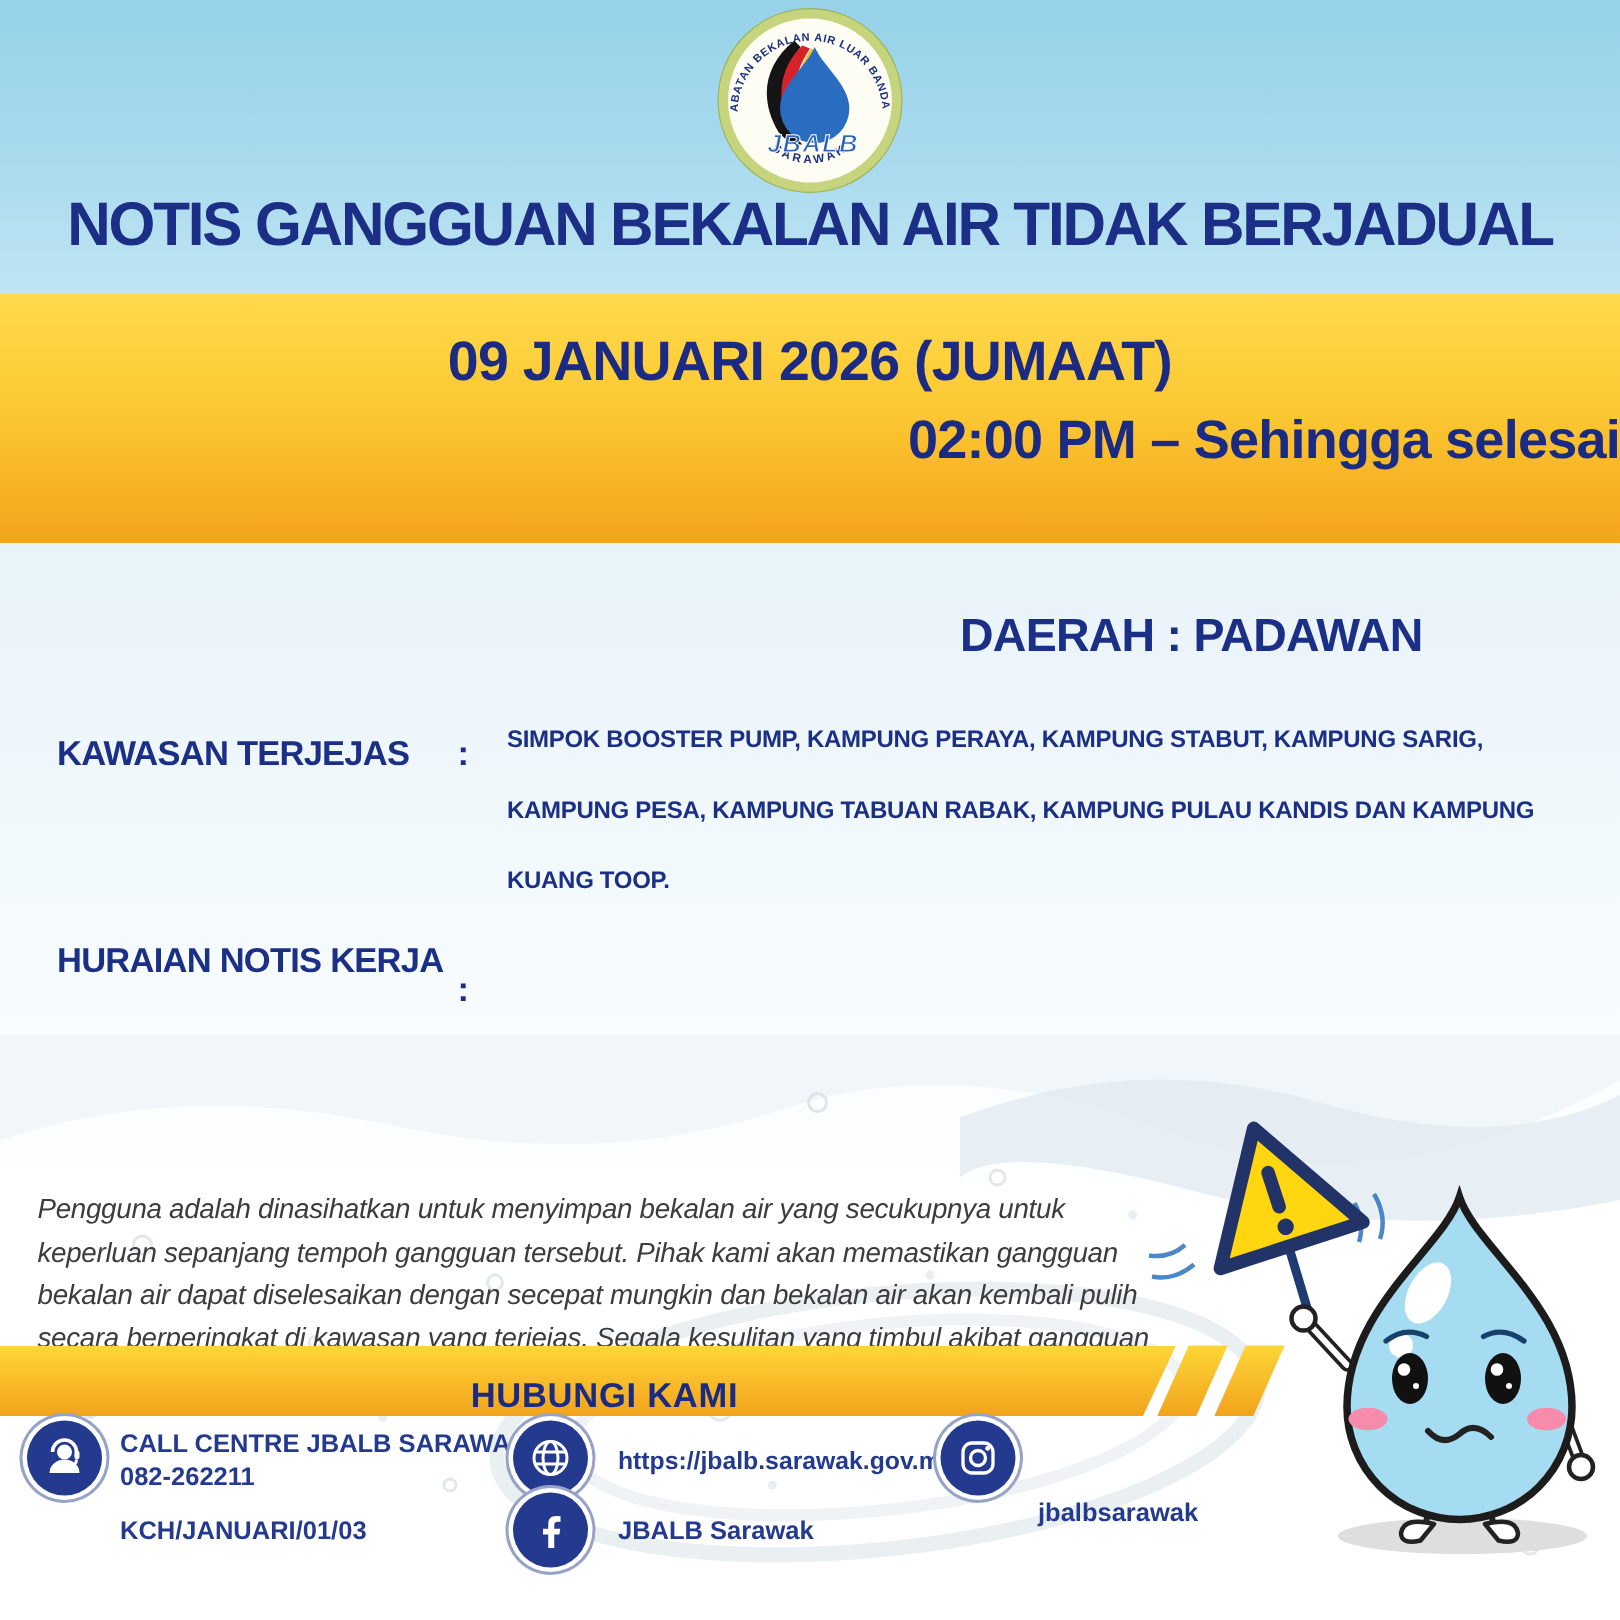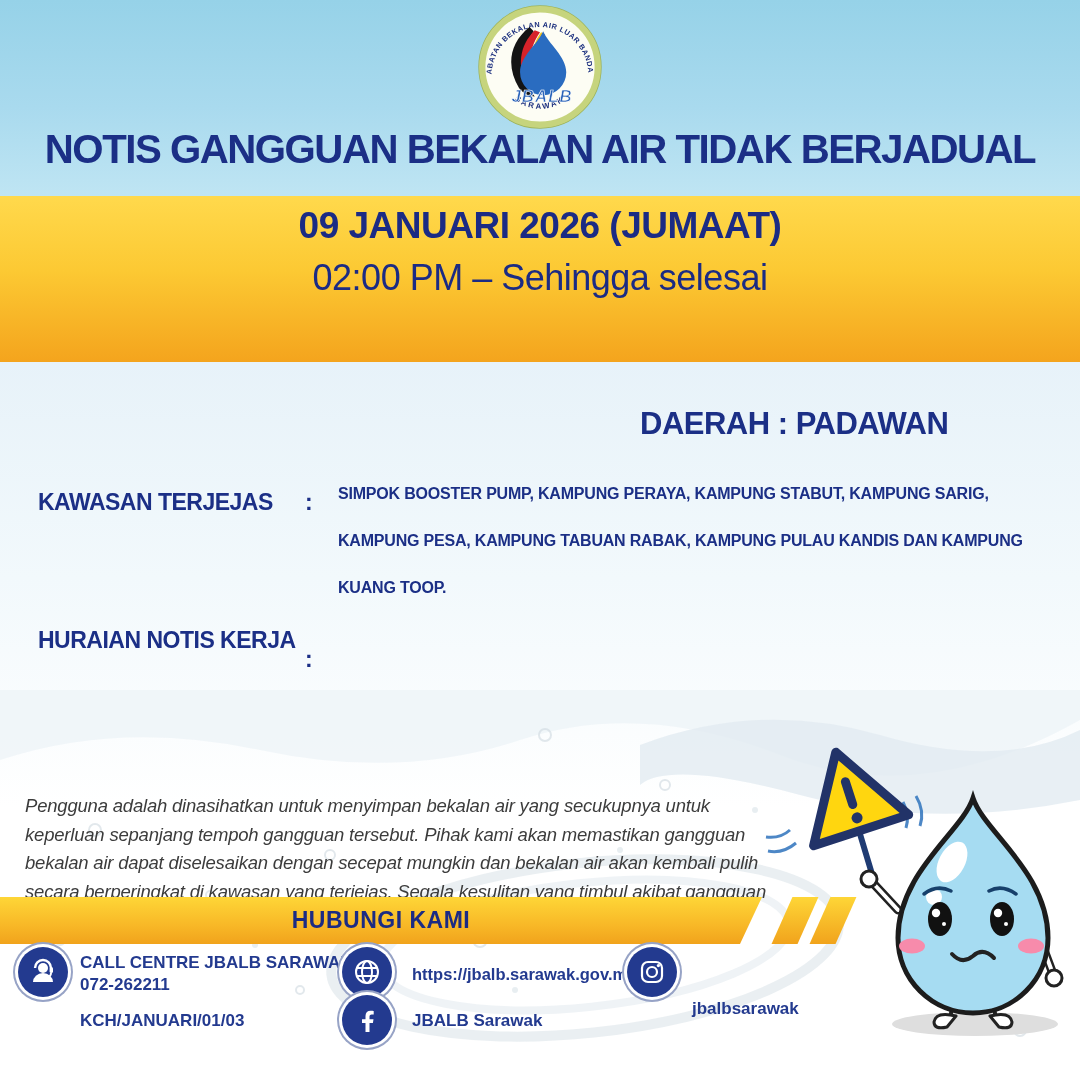--- a/index.html
+++ b/index.html
@@ -10,22 +10,22 @@
   .top-band{position:absolute;left:0;top:0;width:1080px;height:196px;
             background:linear-gradient(180deg,#96d2e8 0%,#a9daee 55%,#bfe5f3 100%);}
   .main-title{position:absolute;left:0;top:126px;width:1080px;text-align:center;
               font-size:41px;font-weight:bold;color:#1b2b84;letter-spacing:-1.5px;
               transform:scaleX(0.98);}
 
   
   .sched-band{position:absolute;left:0;top:196px;width:1080px;height:166px;
               background:linear-gradient(180deg,#ffd94c 0%,#fcc933 45%,#f4a41d 100%);
               color:#1b2b84;text-align:center;}
-  .sched-date{padding-top:9px;font-size:37px;font-weight:bold;letter-spacing:-0.5px;}
-  .sched-time{padding-top:10px;font-size:36px;font-weight:normal;letter-spacing:-0.5px;}
+  .sched-date{padding-top:24px;font-size:37px;font-weight:bold;letter-spacing:-0.5px;}
+  .sched-time{padding-top:10px;font-size:36px;font-weight:bold;letter-spacing:-0.5px;text-align:right;}
 
   
   .content-bg{position:absolute;left:0;top:362px;width:1080px;height:718px;
               background:linear-gradient(180deg,#e7f2f9 0%,#f2f9fc 30%,#ffffff 62%);}
   .navy{color:#1b2f86;}
   .region-bahagian{position:absolute;left:110px;top:398px;font-size:28px;font-weight:bold;letter-spacing:-0.5px;}
   .region-daerah{position:absolute;left:640px;top:406px;font-size:31px;font-weight:bold;letter-spacing:-0.5px;}
   .row-label{position:absolute;left:38px;font-size:23px;font-weight:bold;letter-spacing:-0.5px;}
   .row-colon{position:absolute;left:305px;font-size:23px;font-weight:bold;}
   .row-value{position:absolute;left:338px;width:715px;font-size:16px;font-weight:bold;
@@ -33,21 +33,21 @@
   .lbl-kawasan{top:489px;} .col-kawasan{top:489px;} .val-kawasan{top:470px;}
   .lbl-huraian{top:627px;} .col-huraian{top:646px;} .val-huraian{top:632px;line-height:52px;}
 
   .advisory{position:absolute;left:25px;top:792px;width:762px;font-style:italic;
             font-size:18.5px;line-height:28.5px;color:#3c3c3c;letter-spacing:-0.2px;}
 
   
   .contact-banner{position:absolute;left:0;top:897px;width:762px;height:47px;
                   background:linear-gradient(180deg,#fed637 0%,#f8b827 60%,#f1a31c 100%);
                   clip-path:polygon(0 0,100% 0,calc(100% - 22px) 100%,0 100%);
-                  display:flex;align-items:center;justify-content:center;}
+                  display:flex;align-items:flex-end;justify-content:center;padding-left:22px;}
   .contact-banner span{font-size:23px;font-weight:bold;color:#1b2b84;letter-spacing:0.5px;}
   .stripe{position:absolute;top:897px;width:26px;height:47px;transform:skewX(-24deg);
           background:linear-gradient(180deg,#fed637,#f1a31c);}
   .stripe-1{left:782px;} .stripe-2{left:820px;}
 
   
   .cicon{position:absolute;width:50px;height:50px;border-radius:50%;background:#233a8f;
          display:flex;align-items:center;justify-content:center;
          box-shadow:0 0 0 3px #ffffff,0 0 0 5px #97a3c6;}
   .ic-call{left:18px;top:947px;}
@@ -150,21 +150,21 @@
     <svg width="30" height="30" viewBox="0 0 30 30">
       <circle cx="15" cy="11" r="5" fill="#ffffff"></circle>
       <path d="M5,25 a10,9 0 0 1 20,0 Z" fill="#ffffff"></path>
       <path d="M7,11 a8,8 0 0 1 16,0" fill="none" stroke="#ffffff" stroke-width="2.4"></path>
       <rect x="21.6" y="10" width="3.4" height="6" rx="1.6" fill="#ffffff"></rect>
       <path d="M23,16 q0,4 -5,4.5" fill="none" stroke="#ffffff" stroke-width="2"></path>
     </svg>
   </div>
   <div class="ctext t-call">
     <div>CALL CENTRE JBALB SARAWAK</div>
-    <div>072-262211</div>
+    <div>082-262211</div>
   </div>
 
   <div class="cicon ic-web">
     <svg width="30" height="30" viewBox="0 0 30 30" fill="none" stroke="#ffffff" stroke-width="2">
       <circle cx="15" cy="15" r="11"></circle>
       <ellipse cx="15" cy="15" rx="5" ry="11"></ellipse>
       <line x1="4" y1="11" x2="26" y2="11"></line>
       <line x1="4" y1="19" x2="26" y2="19"></line>
     </svg>
   </div>

